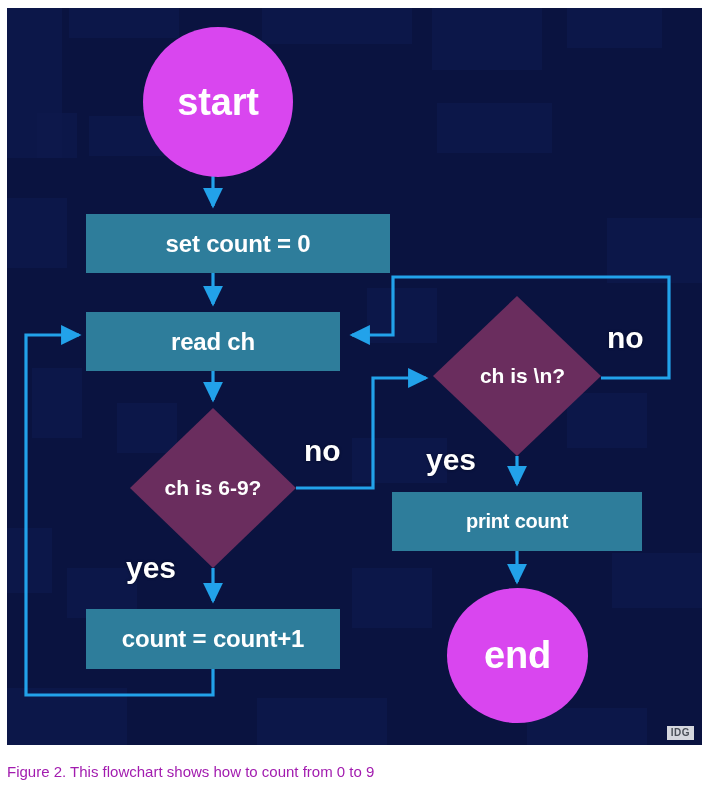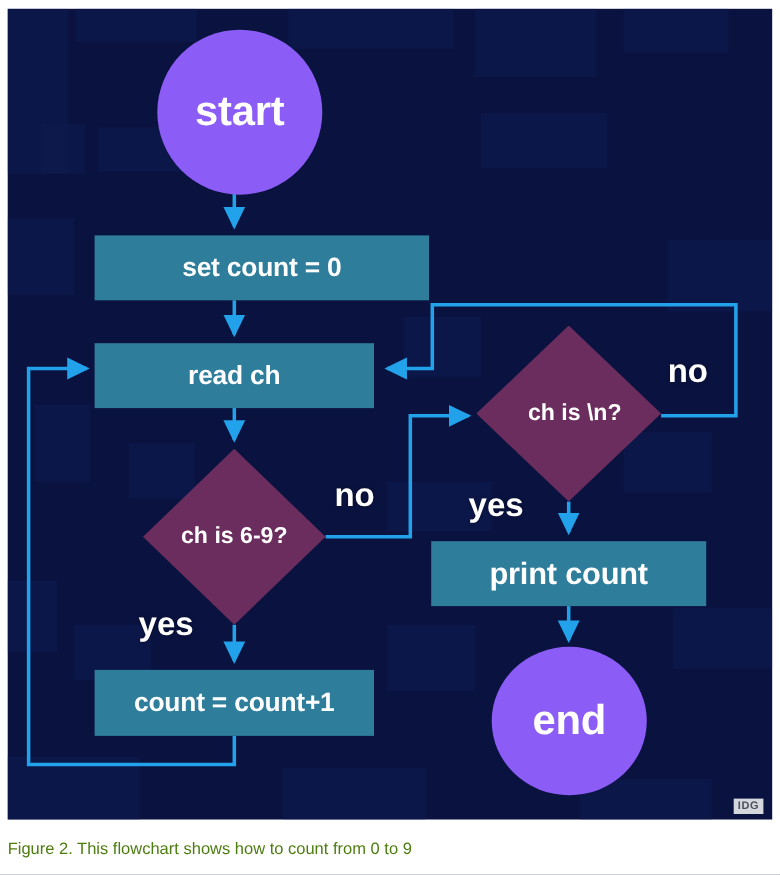--- a/index.html
+++ b/index.html
@@ -40,21 +40,21 @@
     display: flex;
     align-items: center;
     justify-content: center;
     color: #ffffff;
     font-weight: bold;
     text-align: center;
     letter-spacing: -0.2px;
   }
   .terminal {
     border-radius: 50%;
-    background: #8b5cf6;
+    background: #d946ef;
   }
   .process {
     background: #2e7d9b;
   }
   .decision-wrap {
     position: absolute;
     display: flex;
     align-items: center;
     justify-content: center;
   }
@@ -103,21 +103,21 @@
     letter-spacing: 0.5px;
     padding: 1px 4px 1px 4px;
     line-height: 12px;
   }
   
   #figure-caption {
     position: absolute;
     left: 7px;
     top: 762px;
     width: 690px;
-    color: #4d7c0f;
+    color: #a21caf;
     font-family: "Liberation Sans", sans-serif;
     font-size: 15px;
     line-height: 20px;
   }
 </style>
 </head>
 <body>
 
 <div id="page">
 
@@ -193,21 +193,21 @@
 
     <div class="decision-wrap" style="left:426px;top:288px;width:168px;height:160px;">
       <div class="decision-shape"></div>
       <span class="decision-label" style="font-size:21px;margin-left:11px;">ch is \n?</span>
     </div>
 
     <div class="node process" style="left:79px;top:601px;width:254px;height:60px;font-size:24px;">
       <span>count = count+1</span>
     </div>
 
-    <div class="node process" style="left:385px;top:484px;width:250px;height:59px;font-size:28px;">
+    <div class="node process" style="left:385px;top:484px;width:250px;height:59px;font-size:20px;">
       <span>print count</span>
     </div>
 
     <div class="node terminal" style="left:440px;top:580px;width:141px;height:135px;font-size:38px;">
       <span>end</span>
     </div>
 
     <span class="edge-label" style="left:600px;top:315px;">no</span>
 
     <span class="edge-label" style="left:297px;top:428px;">no</span>

